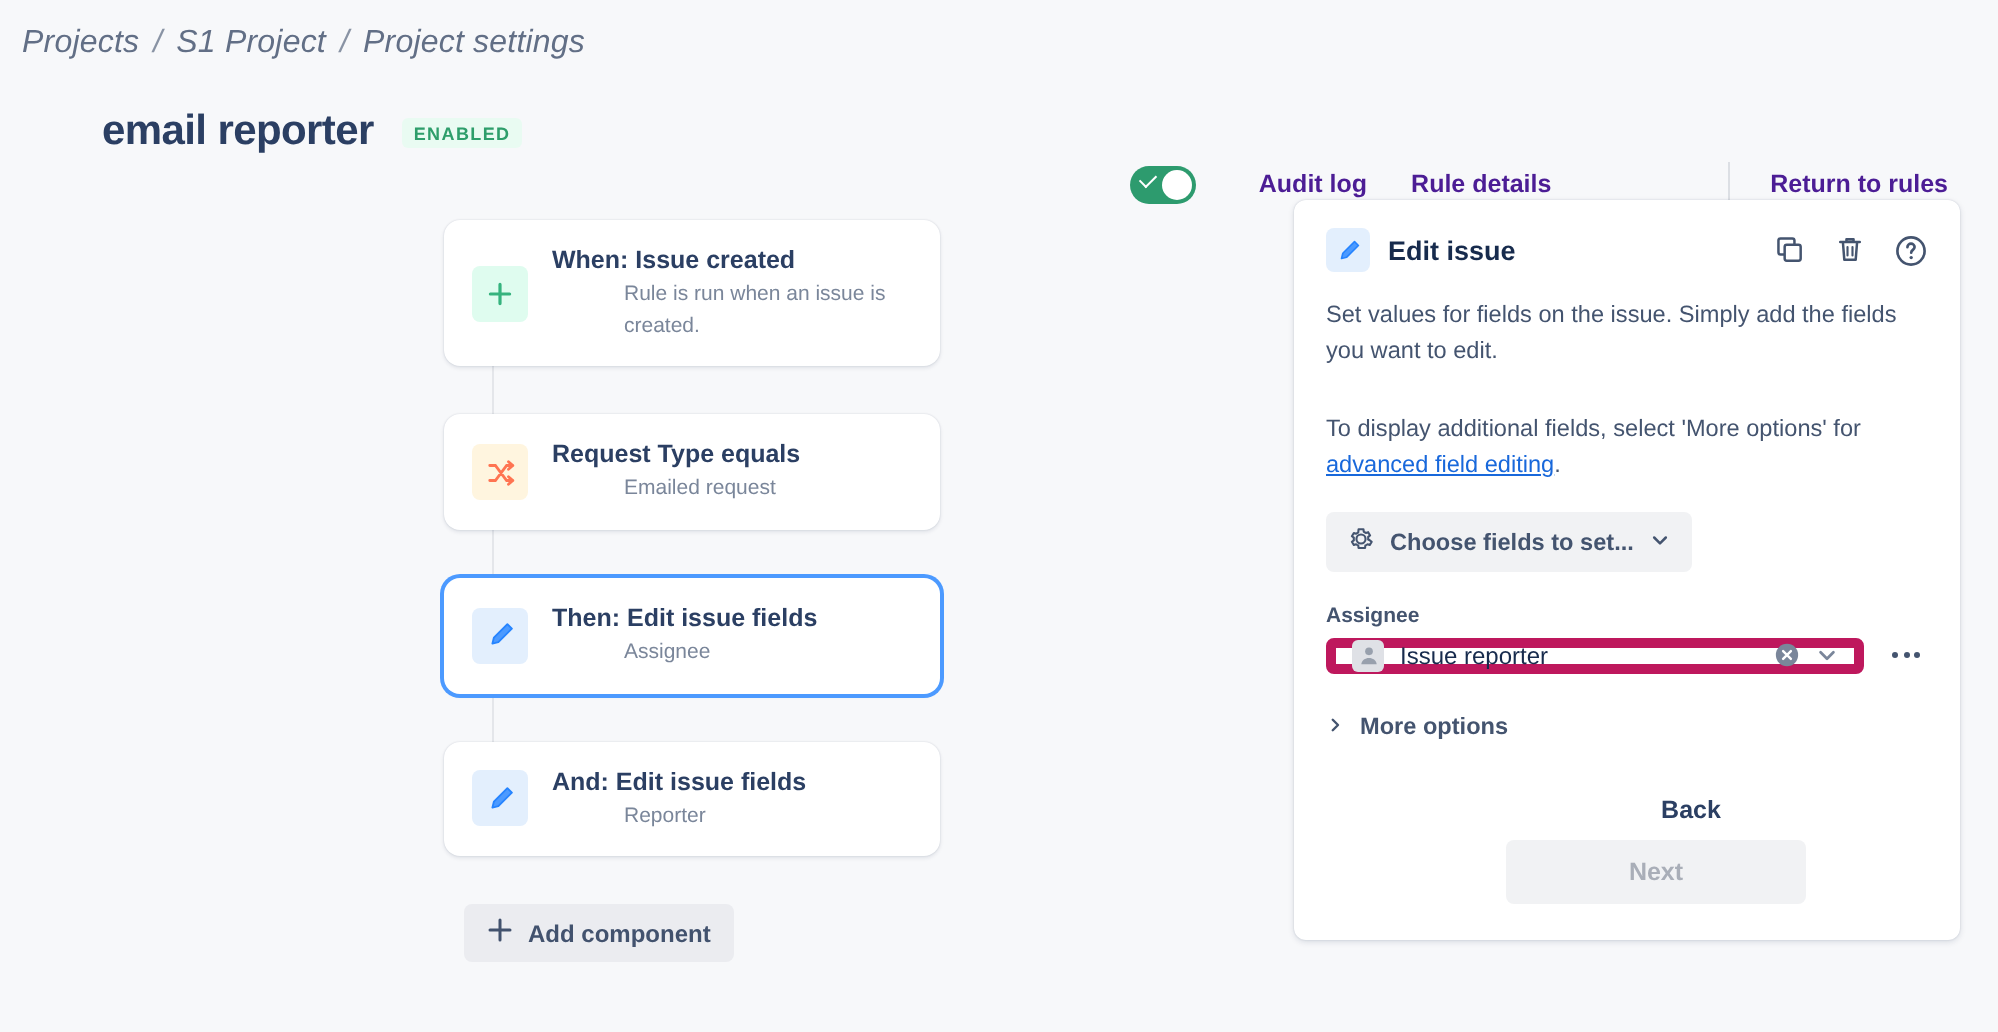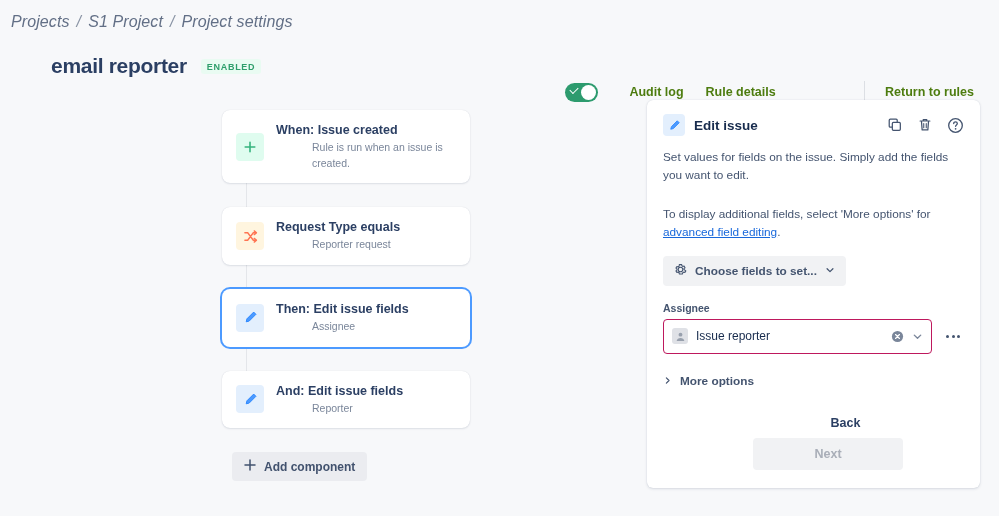--- a/index.html
+++ b/index.html
@@ -47,21 +47,21 @@
     position: absolute; right: 2px; top: 2px;
     width: 15px; height: 15px; border-radius: 50%;
     background: #fff;
   }
   .toggle .chk {
     position: absolute; left: 5px; top: 4px; width: 8px; height: 5px;
     border-left: 1.7px solid #fff; border-bottom: 1.7px solid #fff;
     transform: rotate(-45deg);
   }
   .act-btn {
-    font-size: 12.5px; font-weight: 600; color: #4d7c0f;
+    font-size: 12.5px; font-weight: 600; color: #4c1d95;
     padding: 6px 11px; border-radius: 4px; background: transparent;
     border: none; cursor: pointer; white-space: nowrap;
     font-family: inherit;
   }
   .act-btn.primary { background: #1868DB; color: #fff; padding: 6px 13px; margin-top: 48px; }
   .act-divider { width: 1px; height: 22px; background: #DCDFE4; margin: 0 9px; }
 
   
   .chain { position: absolute; left: 222px; top: 110px; width: 248px; }
   .chain .spine {
@@ -116,21 +116,21 @@
   .choose-fields {
     display: inline-flex; align-items: center; gap: 8px;
     background: #F1F2F4; border: none; border-radius: 4px;
     padding: 7px 11px; font-size: 11.8px; font-weight: 600; color: #44546F;
     cursor: pointer; font-family: inherit; margin-bottom: 16px;
   }
 
   .field-label { font-size: 10.5px; font-weight: 700; color: #44546F; margin-bottom: 5px; }
   .field-row { display: flex; align-items: center; gap: 10px; margin-bottom: 17px; }
   .select {
-    flex: 1; height: 35px; border: 1px solid #be185d; border-radius: 4px;
+    flex: 1; height: 18px; border: 5px solid #be185d; border-radius: 4px;
     background: #fff; display: flex; align-items: center; padding: 0 8px; gap: 8px;
     cursor: pointer;
   }
   .avatar {
     width: 16px; height: 16px; border-radius: 3px; background: #DFE1E6;
     display: flex; align-items: center; justify-content: center; flex: 0 0 16px;
   }
   .select .val { font-size: 12px; color: #172B4D; flex: 1; }
   .select .clear, .select .chev { display: flex; cursor: pointer; }
   .more-dots { display: flex; gap: 2.5px; cursor: pointer; padding: 4px; }
@@ -204,21 +204,21 @@
 
     <div class="card">
       <div class="tile amber">
         <svg width="15" height="15" viewBox="0 0 16 16">
           <path d="M2 4h3l6 8h3M2 12h3l6-8h3" stroke="#FF7452" stroke-width="1.5" fill="none" stroke-linecap="round"></path>
           <path d="M12 2l2.3 2L12 6M12 10l2.3 2L12 14" stroke="#FF7452" stroke-width="1.5" fill="none" stroke-linecap="round" stroke-linejoin="round"></path>
         </svg>
       </div>
       <div class="card-text">
         <div class="ct-title">Request Type equals</div>
-        <div class="ct-sub">Reporter request</div>
+        <div class="ct-sub">Emailed request</div>
       </div>
     </div>
 
     <div class="card selected">
       <div class="tile blue">
         <svg width="15" height="15" viewBox="0 0 16 16">
           <path d="M11.4 2.2l2.4 2.4-7.2 7.2-3.2.8.8-3.2z" fill="#4C9AFF" stroke="#2684FF" stroke-width="1" stroke-linejoin="round"></path>
         </svg>
       </div>
       <div class="card-text">

